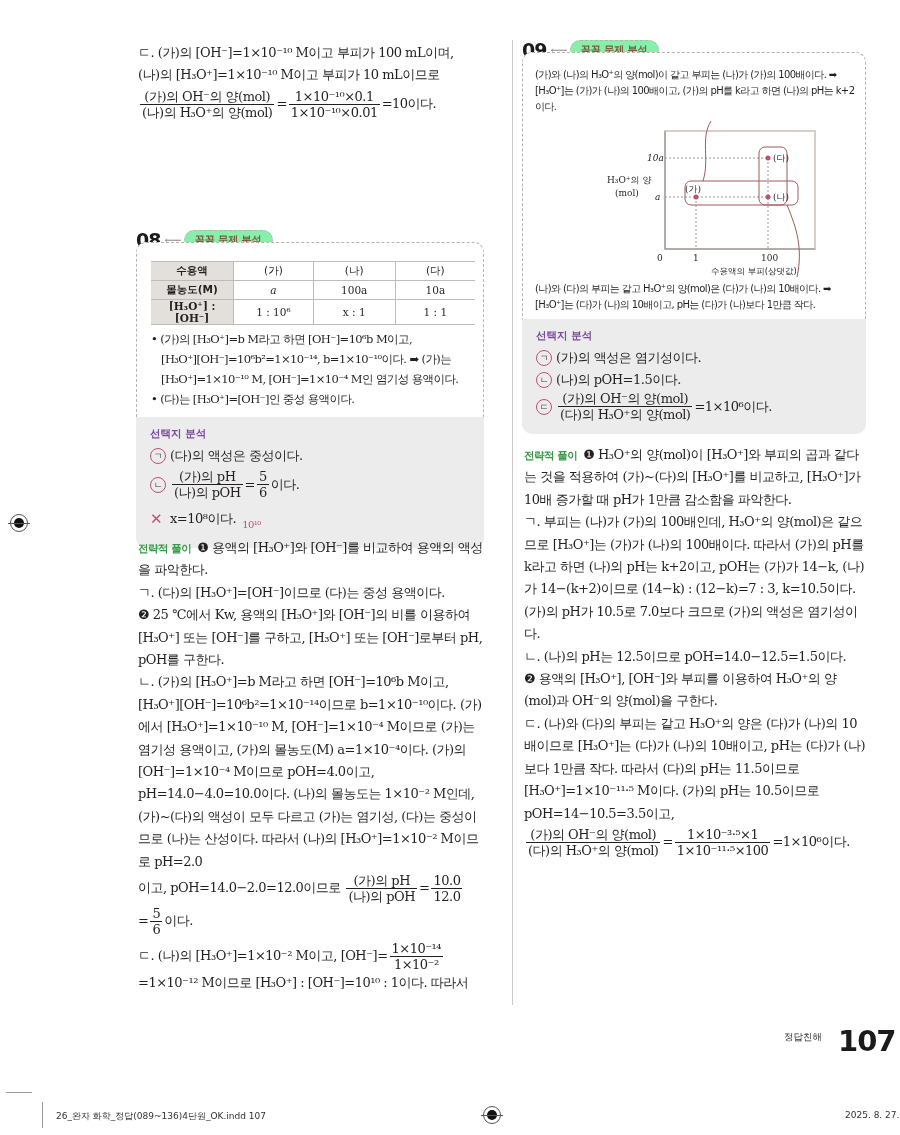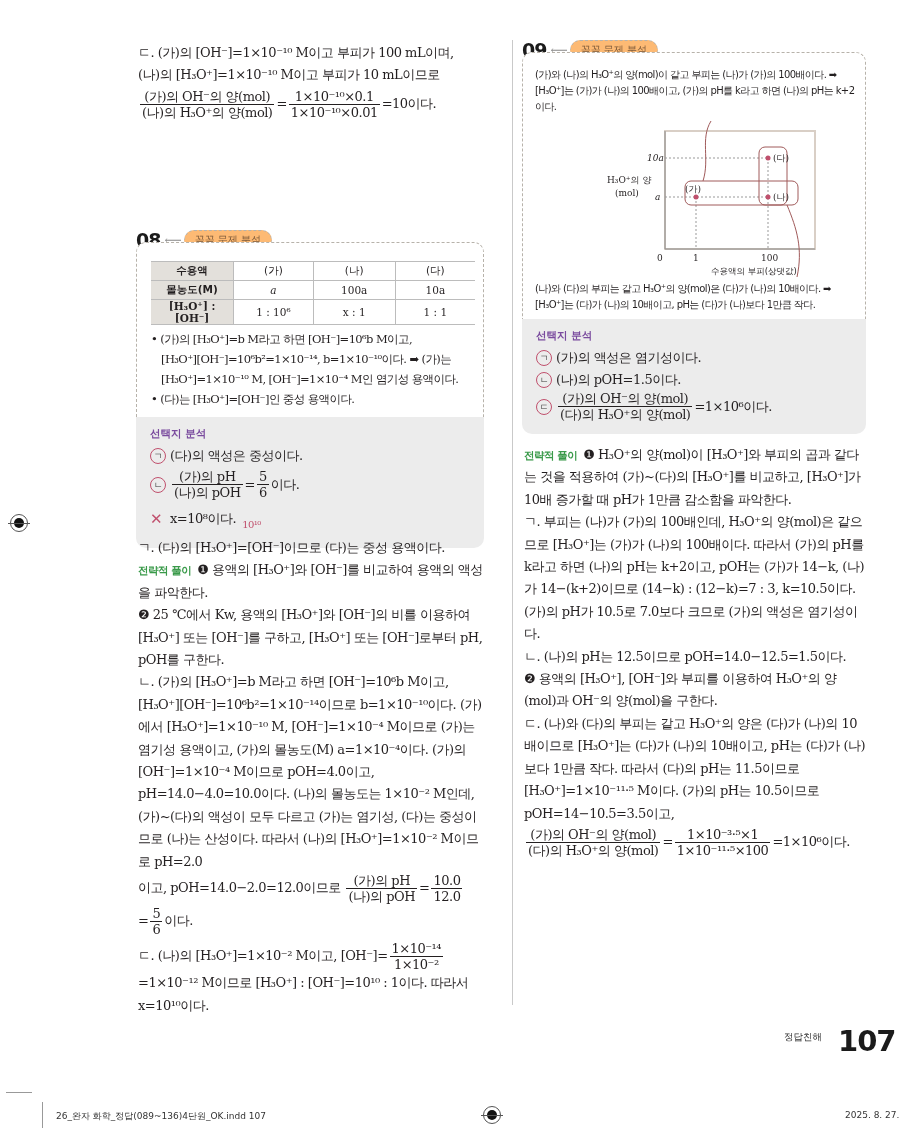--- a/index.html
+++ b/index.html
@@ -10,21 +10,21 @@
   .txt { font-size: 13px; line-height: 22.4px; letter-spacing: -0.5px; }
   .txt p { margin: 0; }
   .frac { display: inline-block; vertical-align: middle; text-align: center; margin: 0 2px; }
   .frac .n, .frac .d { display: block; line-height: 15px; padding: 0 2px; white-space: nowrap; }
   .frac .n { border-bottom: 1px solid #231f20; }
   .divider { position: absolute; left: 512px; top: 40px; width: 1px; height: 965px; background: #c9c9c9; }
 
   .qnum { font-family: "DejaVu Sans", "Liberation Sans", sans-serif; font-weight: bold; font-size: 19px; color: #1b1b1b; letter-spacing: -1px; }
   .qhead { display: flex; align-items: center; height: 28px; }
   .arrow-tag { color: #888; font-size: 12px; margin: 0 2px 0 4px; }
-  .tag { border: 1px dashed #b7b2aa; border-radius: 12px; padding: 2px 10px; font-family: "DejaVu Sans", sans-serif; font-size: 10px; font-weight: normal; color: #7d5a3a; background: #fdba74; }
+  .tag { border: 1px dashed #b7b2aa; border-radius: 12px; padding: 2px 10px; font-family: "DejaVu Sans", sans-serif; font-size: 10px; font-weight: bold; color: #7d5a3a; background: #86efac; }
   .anal-box { border: 1px dashed #b7b2aa; border-radius: 10px; background: #fff; position: relative; }
   .choice-box { background: #ececec; border-radius: 0 0 10px 10px; padding: 10px 14px 12px; }
   .choice-title { font-family: "DejaVu Sans", sans-serif; font-size: 10.5px; font-weight: bold; color: #7a4b9e; margin-bottom: 4px; }
   .choice { font-size: 13px; line-height: 22px; display: flex; align-items: center; letter-spacing: -0.5px; }
   .circ { display: inline-flex; align-items: center; justify-content: center; width: 16px; height: 16px; border: 1.5px solid #c0506d; border-radius: 50%; font-family: "DejaVu Sans", sans-serif; font-size: 9px; color: #333; margin-right: 4px; flex: none; }
   .xmark { display: inline-block; width: 16px; color: #c0506d; font-size: 15px; font-weight: bold; margin-right: 4px; font-family: "DejaVu Sans", sans-serif; }
   .corr { color: #c0506d; font-size: 10px; margin-left: 6px; margin-top: 12px; }
   .strat { color: #3a9a4a; font-family: "DejaVu Sans", sans-serif; font-weight: bold; font-size: 10.5px; margin-right: 6px; }
 
   table.t08 { border-collapse: collapse; margin: 6px auto 0; font-size: 10.5px; }
@@ -109,29 +109,28 @@
       </div>
     <div class="choice">
         <span class="xmark">✕</span>
         <span>x=10⁸이다.</span>
         <span class="corr">10¹⁰</span>
       </div>
   </div>
 </div>
 
 <div class="col txt" style="left:138px; top:537px; width:345px;">
+  <p><span class="strat">전략적 풀이</span><span>❶ 용액의 [H₃O⁺]와 [OH⁻]를 비교하여 용액의 액성을 파악한다.</span></p>
   <p>ㄱ. (다)의 [H₃O⁺]=[OH⁻]이므로 (다)는 중성 용액이다.</p>
-  <p><span class="strat">전략적 풀이</span><span>❶ 용액의 [H₃O⁺]와 [OH⁻]를 비교하여 용액의 액성을 파악한다.</span></p>
   <p>❷ 25 ℃에서 Kw, 용액의 [H₃O⁺]와 [OH⁻]의 비를 이용하여 [H₃O⁺] 또는 [OH⁻]를 구하고, [H₃O⁺] 또는 [OH⁻]로부터 pH, pOH를 구한다.</p>
   <p>ㄴ. (가)의 [H₃O⁺]=b M라고 하면 [OH⁻]=10⁶b M이고, [H₃O⁺][OH⁻]=10⁶b²=1×10⁻¹⁴이므로 b=1×10⁻¹⁰이다. (가)에서 [H₃O⁺]=1×10⁻¹⁰ M, [OH⁻]=1×10⁻⁴ M이므로 (가)는 염기성 용액이고, (가)의 몰농도(M) a=1×10⁻⁴이다. (가)의 [OH⁻]=1×10⁻⁴ M이므로 pOH=4.0이고, pH=14.0−4.0=10.0이다. (나)의 몰농도는 1×10⁻² M인데, (가)~(다)의 액성이 모두 다르고 (가)는 염기성, (다)는 중성이므로 (나)는 산성이다. 따라서 (나)의 [H₃O⁺]=1×10⁻² M이므로 pH=2.0</p>
   <p><span>이고, pOH=14.0−2.0=12.0이므로</span> <span class="frac"><span class="n">(가)의 pH</span><span class="d">(나)의 pOH</span></span><span>=</span><span class="frac"><span class="n">10.0</span><span class="d">12.0</span></span></p>
   <p style="margin-top:2px;"><span>=</span><span class="frac"><span class="n">5</span><span class="d">6</span></span><span>이다.</span></p>
   <p style="margin-top:4px;"><span>ㄷ. (나)의 [H₃O⁺]=1×10⁻² M이고, [OH⁻]=</span><span class="frac"><span class="n">1×10⁻¹⁴</span><span class="d">1×10⁻²</span></span></p>
   <p>=1×10⁻¹² M이므로 [H₃O⁺] : [OH⁻]=10¹⁰ : 1이다. 따라서</p>
-  <p>x=10¹⁰이다.</p>
 </div>
 
 <div class="divider"></div>
 
 <div class="col" style="left:522px; top:36px; width:344px;">
   <div class="qhead">
     <span class="qnum">09</span>
     <span class="arrow-tag">⟵</span>
     <span class="tag">꼼꼼 문제 분석</span>
   </div>

